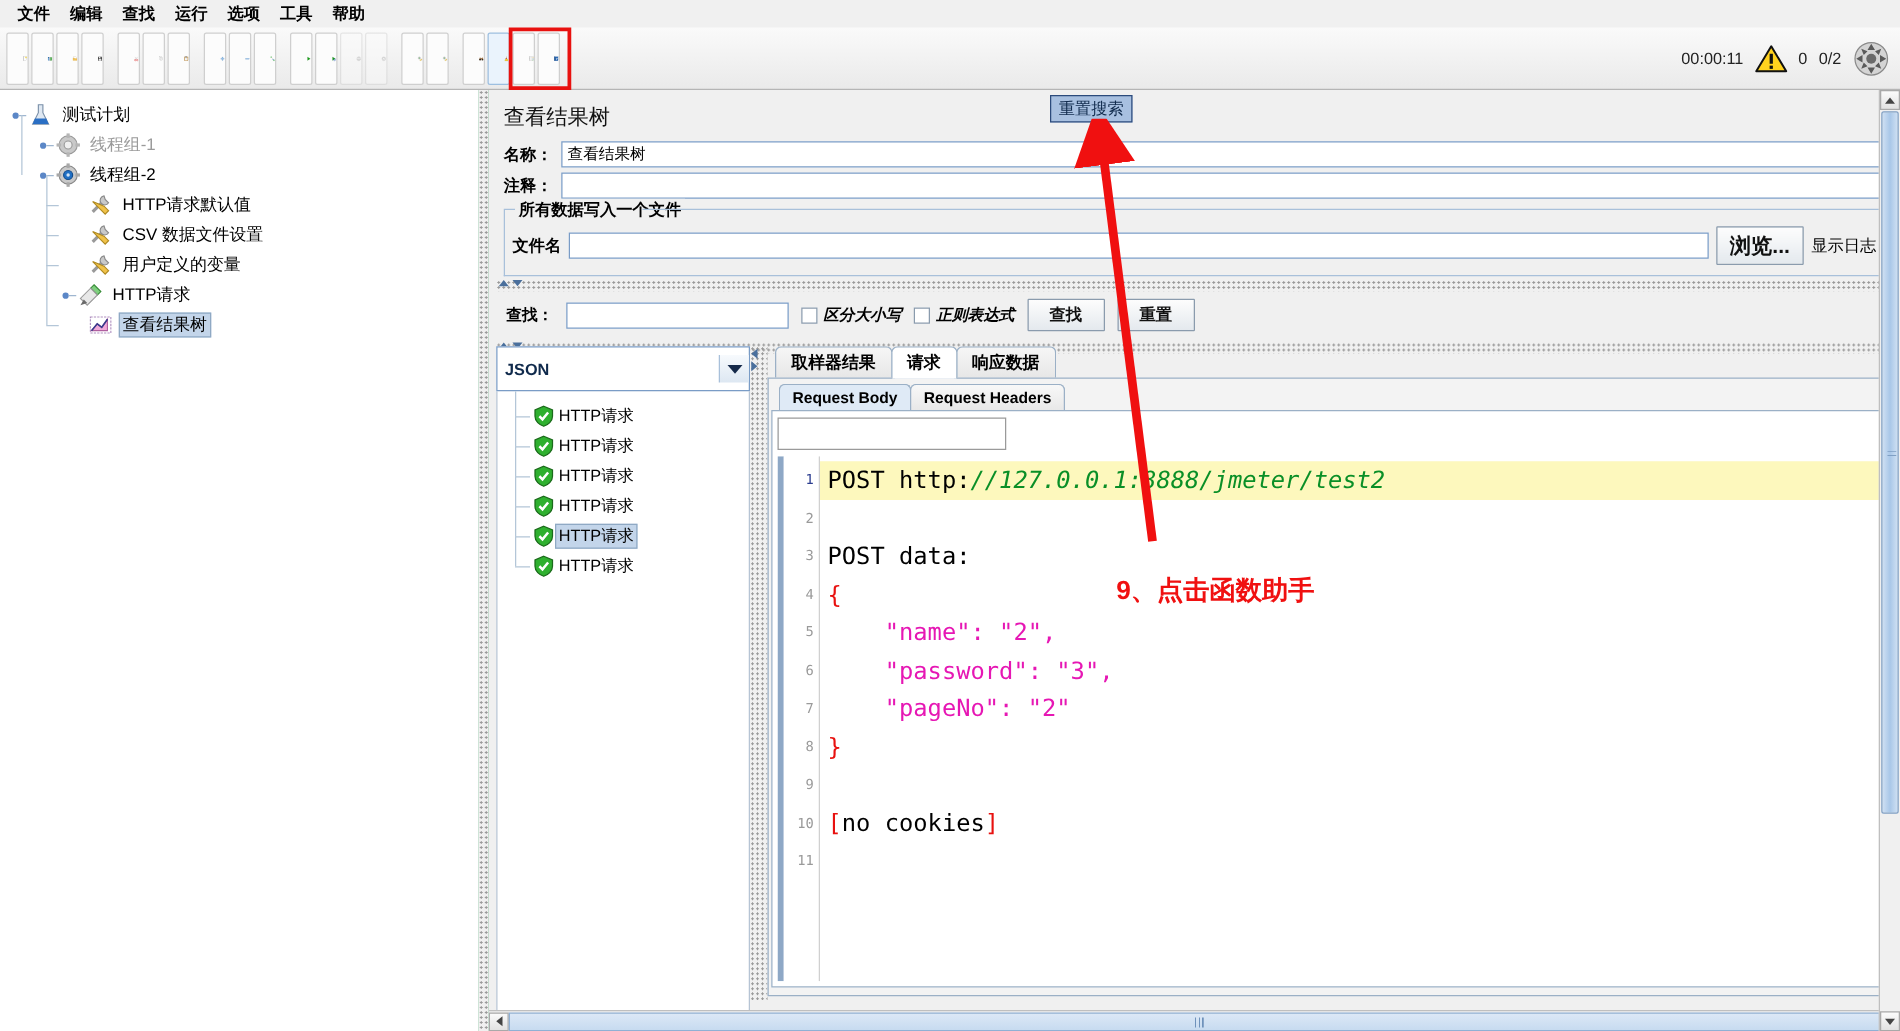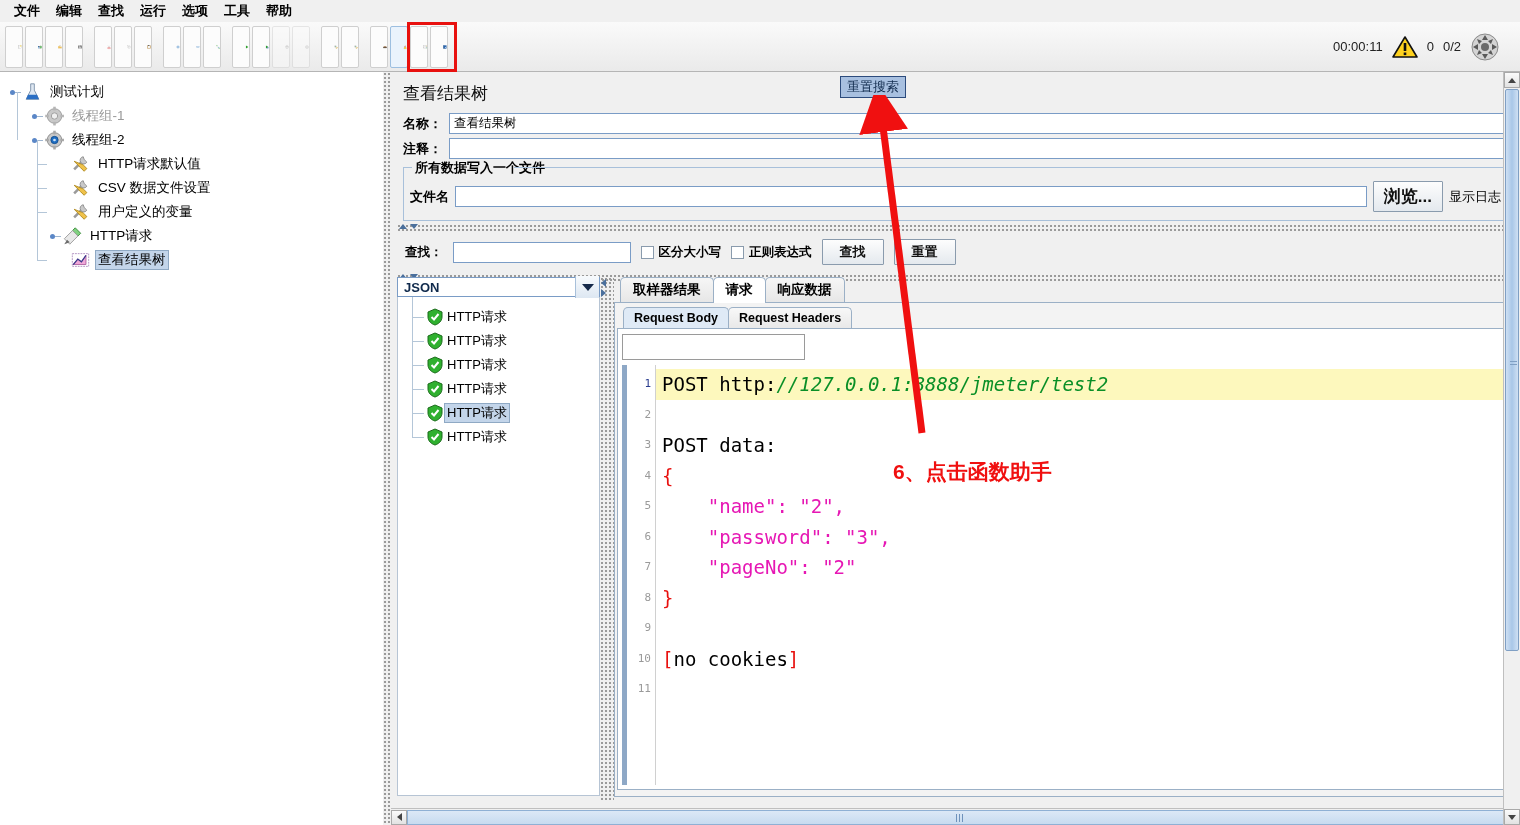--- a/index.html
+++ b/index.html
@@ -40,21 +40,21 @@
   .tb-sep { width: 9px; height: 42px; }
   .tb-btn.disabled { opacity: .45; }
   .tb-highlight {
     position: absolute; left: -4px; top: -5px; width: 50px; height: 50px;
     border: 3px solid #e8110f; pointer-events: none;
   }
 
   
   #tb-status {
     margin-left: auto; display: flex; align-items: center; gap: 9px;
-    padding-right: 20px; font-size: 13px; color: #333;
+    padding-right: 8px; font-size: 13px; color: #333;
   }
   #tb-status .clock { font-size: 13px; color: #222; }
   #tb-status .num { font-size: 13px; color: #222; }
 
   
   #main {
     position: absolute; left: 0; top: 72px; width: 1520px; height: 753px;
     background: #15803d;
   }
   #tree-panel {
@@ -128,32 +128,32 @@
     background-size: 4px 4px; position: relative;
   }
   .dotted-sep .arrs { position: absolute; left: 2px; top: 0px; display: flex; gap: 3px; }
   .tri { width: 0; height: 0; }
   .tri.up { border-left: 4px solid transparent; border-right: 4px solid transparent; border-bottom: 5px solid #4a6f9c; }
   .tri.dn { border-left: 4px solid transparent; border-right: 4px solid transparent; border-top: 5px solid #4a6f9c; }
 
   .search-row { display: flex; align-items: center; gap: 10px; padding: 6px 0 6px 14px; }
   .search-row .slabel { font-size: 12.5px; font-weight: bold; }
   .cbx { width: 13px; height: 13px; border: 1px solid #8a9bad; background: #fff; display: inline-block; }
-  .cbwrap { display: flex; align-items: center; gap: 5px; font-size: 12.5px; font-weight: bold; }
+  .cbwrap { display: flex; align-items: center; gap: 5px; font-size: 12.5px; font-weight: bold; font-style: italic; }
 
   
   #results { position: absolute; left: 6px; top: 205px; width: 1117px; height: 540px; }
   #res-left { position: absolute; left: 0; top: 0; width: 203px; height: 523px; }
   #res-split { position: absolute; left: 203px; top: 0; width: 14px; height: 523px;
     background-image: radial-gradient(circle, #9a9a9a 1px, transparent 1px);
     background-size: 4px 4px; }
   #res-right { position: absolute; left: 217px; top: 0; width: 900px; height: 523px; }
 
   .combo {
-    display: flex; align-items: center; height: 20px; border: 1px solid #7a9cc6;
+    display: flex; align-items: center; height: 36px; border: 1px solid #7a9cc6;
     background: #fff; position: relative;
   }
   .combo .ctext { flex:1; font-size: 13px; font-weight: bold; color: #102a4c; padding-left: 6px; }
   .combo .carrow {
     width: 24px; height: 22px; display:flex; align-items:center; justify-content:center;
     background: linear-gradient(#f7fafd,#dde7f2); border-left: 1px solid #a8c0da;
   }
   .res-tree { border: 1px solid #b6c4d4; border-top: none; background: #fff; height: 499px; overflow: hidden; padding: 8px 0 0 14px; }
   .rnode { display: flex; align-items: center; height: 24px; position: relative; }
   .rnode .rl { font-size: 13px; padding: 0 3px; }
@@ -777,14 +777,14 @@
 
   <svg id="anno-arrow" width="120" height="350" viewBox="0 0 120 350">
     <defs>
       <marker id="ah" markerWidth="7" markerHeight="7" refX="3" refY="3.5" orient="auto">
         <path d="M0,0 L7,3.5 L0,7 z" fill="#f01010"></path>
       </marker>
     </defs>
     <line x1="82" y1="338" x2="41" y2="16" stroke="#f01010" stroke-width="7" marker-end="url(#ah)"></line>
   </svg>
 
-  <div id="anno-text">6、点击函数助手</div>
+  <div id="anno-text">9、点击函数助手</div>
 </div>
 
 </body></html>

